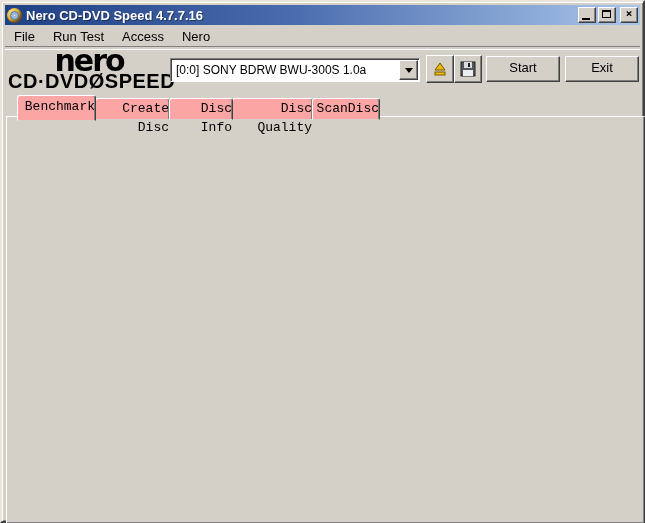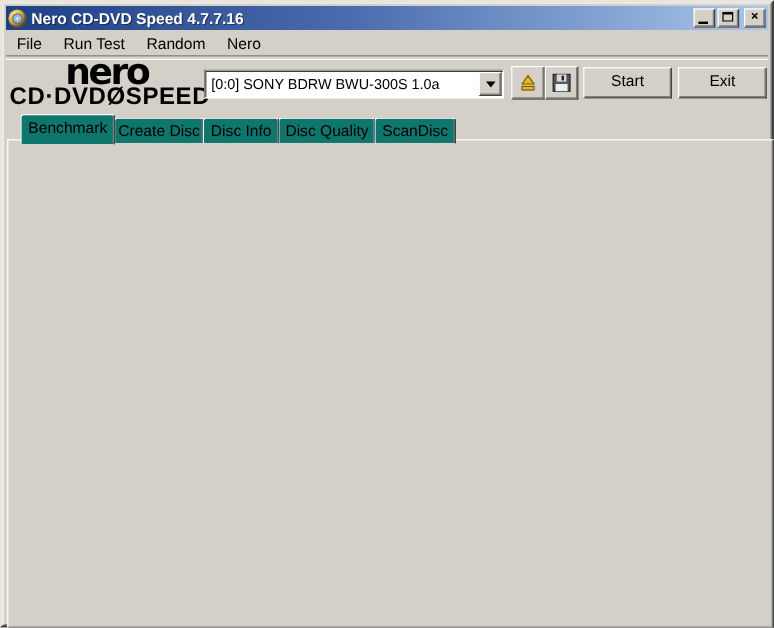--- a/index.html
+++ b/index.html
@@ -45,24 +45,24 @@
        border-color:#fff #404040 #404040 #fff;box-shadow:inset -1px -1px 0 #808080;
        display:flex;align-items:center;justify-content:center;}
   .arrow-down{width:0;height:0;border:4px solid transparent;border-top:5px solid #000;margin-top:4px;}
   .toolbtn{position:absolute;top:53px;width:26px;height:26px;background:#d4d0c8;border:1px solid;
        border-color:#fff #404040 #404040 #fff;box-shadow:inset -1px -1px 0 #808080;
        display:flex;align-items:center;justify-content:center;}
   .pushbtn{position:absolute;top:54px;height:24px;background:#d4d0c8;border:1px solid;
        border-color:#fff #404040 #404040 #fff;box-shadow:inset -1px -1px 0 #808080;
        font-size:13px;text-align:center;line-height:22px;color:#000;}
   
-  .tab{position:absolute;top:96px;height:20px;background:#0f766e;
+  .tab{position:absolute;top:96px;height:20px;background:#fca5a5;
        border:1px solid;border-color:#fff #404040 #d4d0c8 #fff;
        border-radius:3px 3px 0 0;box-shadow:inset -1px 0 0 #808080;
-       font-size:13px;text-align:center;line-height:19px;z-index:2;}
+       font-size:13px;text-align:right;line-height:19px;z-index:2;font-family:Liberation Mono, monospace;}
   .tab.active{top:93px;height:24px;z-index:3;line-height:22px;}
   
   .content{position:absolute;left:4px;top:114px;width:637px;height:406px;background:#d4d0c8;
        border:1px solid;border-color:#fff #404040 #404040 #fff;box-shadow:inset -1px -1px 0 #808080;z-index:1;}
   
   .plot-frame{position:absolute;left:55px;top:123px;width:378px;height:293px;border:2px solid #000;}
   .plot-frame svg{display:block;}
   .ytick{position:absolute;left:16px;width:36px;text-align:right;font-size:13px;color:#000;}
   .xtick{position:absolute;top:421px;width:40px;text-align:center;font-size:13px;color:#000;}
   
@@ -115,21 +115,21 @@
         <span class="glyph-max"></span>
       </div>
     <div class="winbtn close">
         <span class="glyph-close">×</span>
       </div>
   </div>
 
   <div class="menubar">
     <span class="menu-item">File</span>
     <span class="menu-item">Run Test</span>
-    <span class="menu-item">Random</span>
+    <span class="menu-item">Access</span>
     <span class="menu-item">Nero</span>
   </div>
   <div class="hgroove" style="top:44px"></div>
 
   <div class="logo">
     <div class="l1">nero</div>
     <div class="l2">CD·DVDØSPEED</div>
   </div>
   <div class="combo">
     <span class="val">[0:0]   SONY BDRW BWU-300S 1.0a</span>

